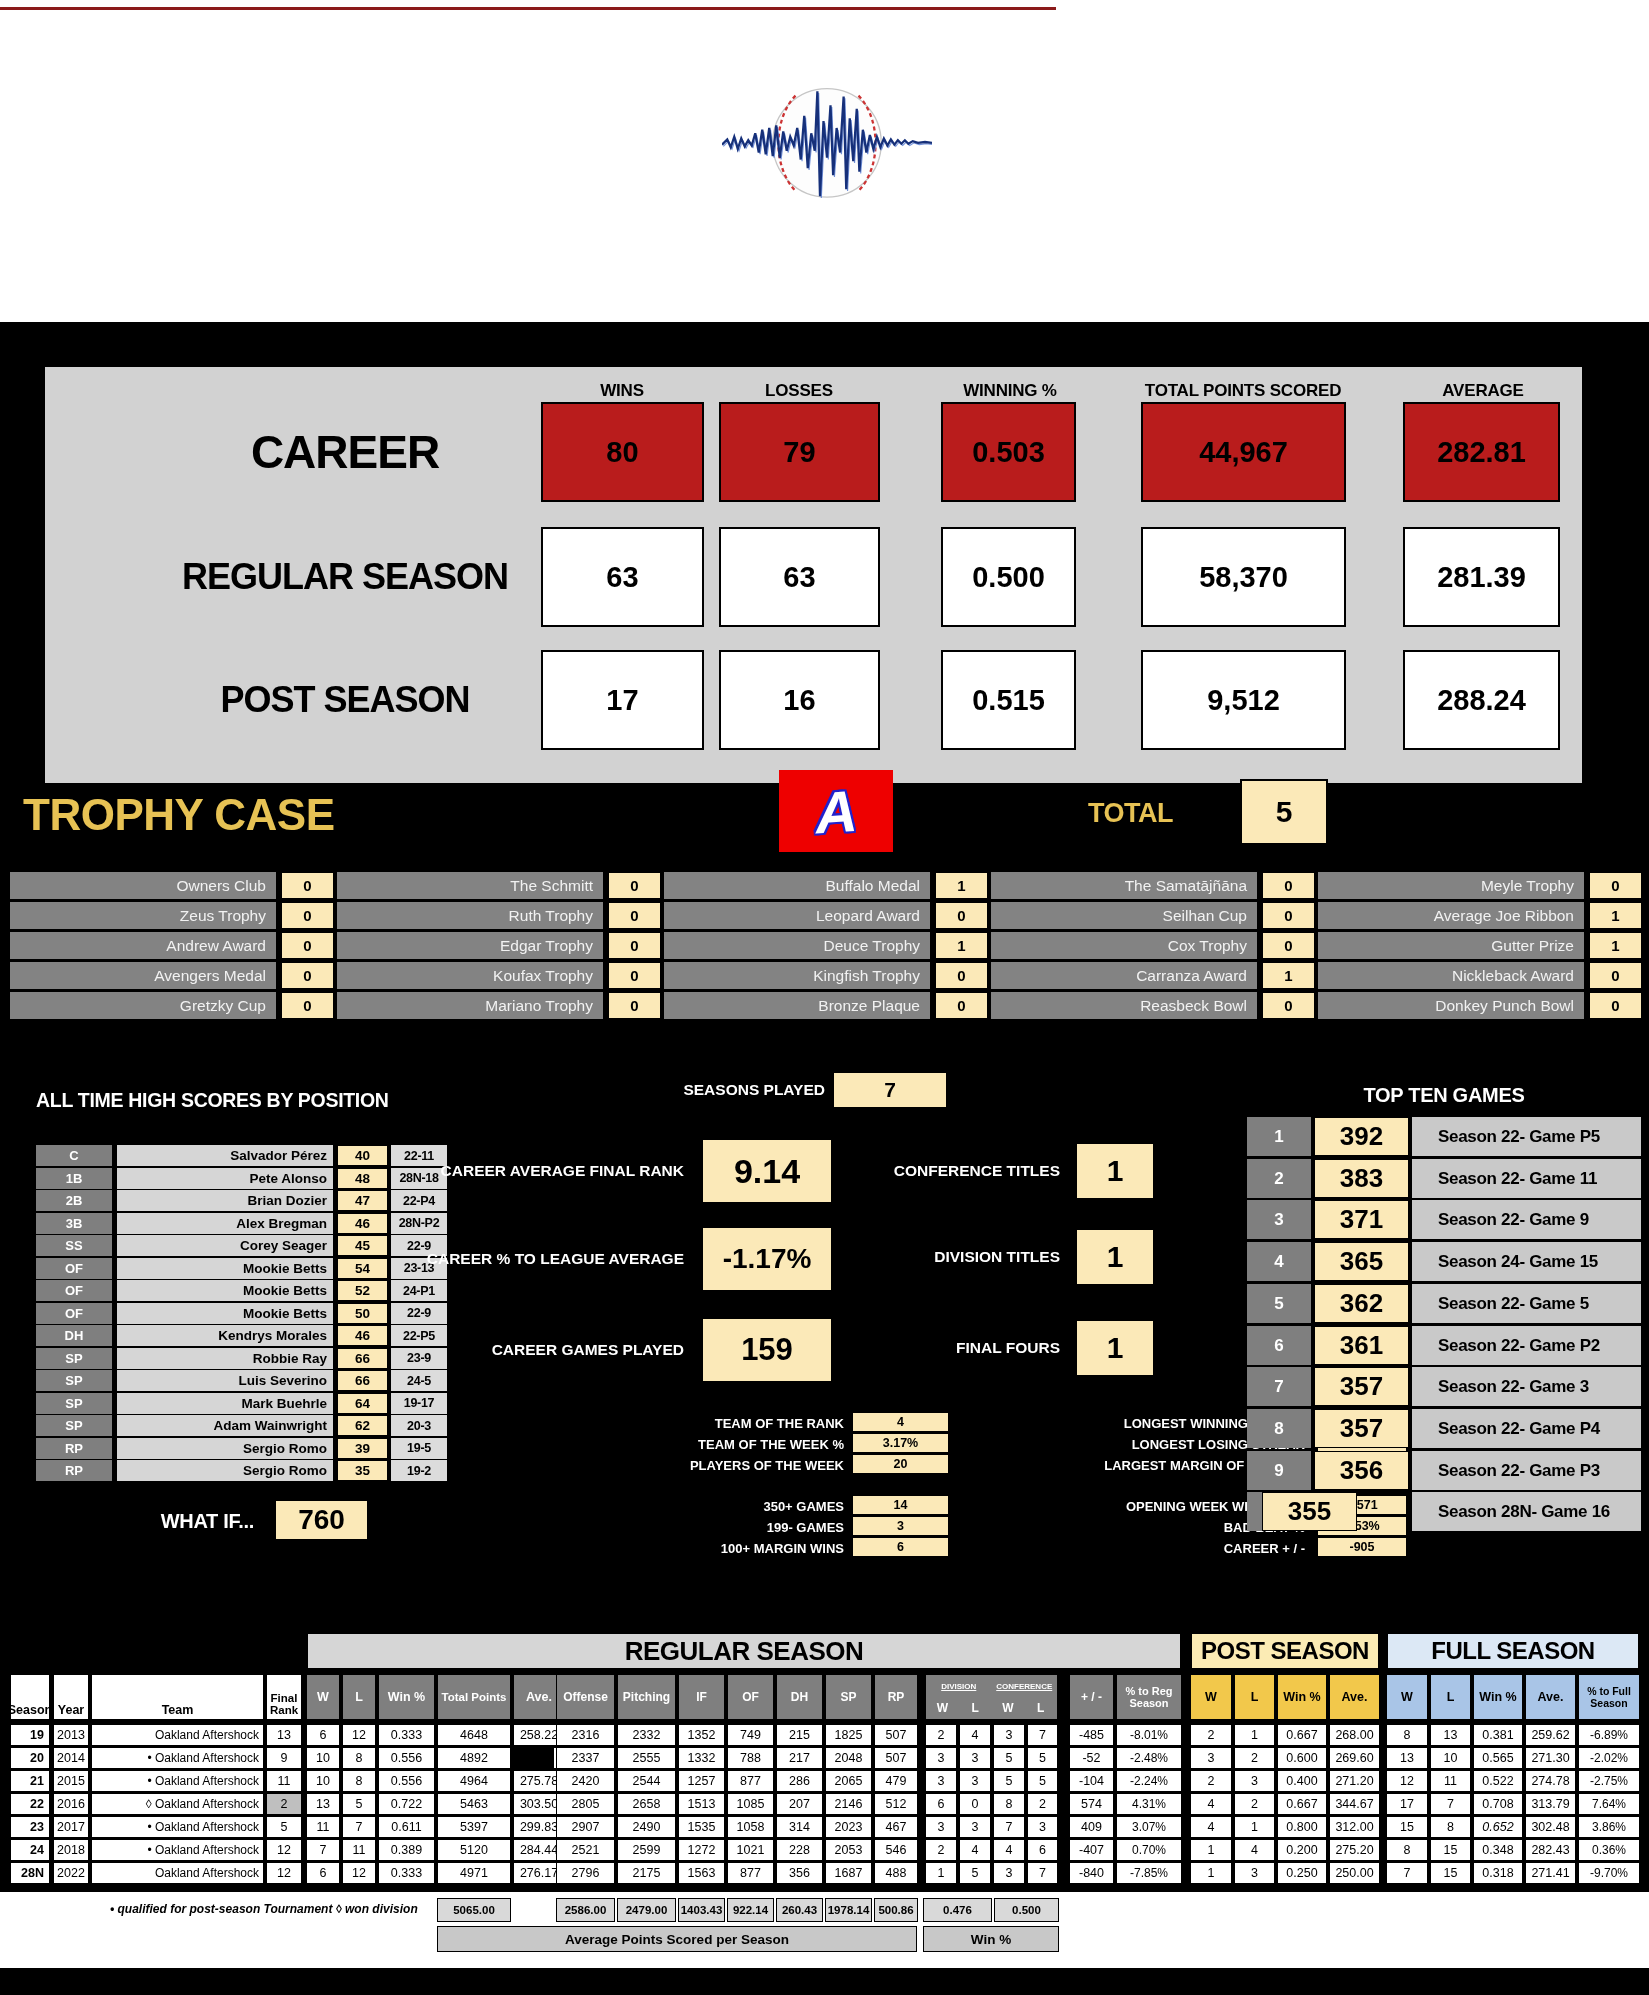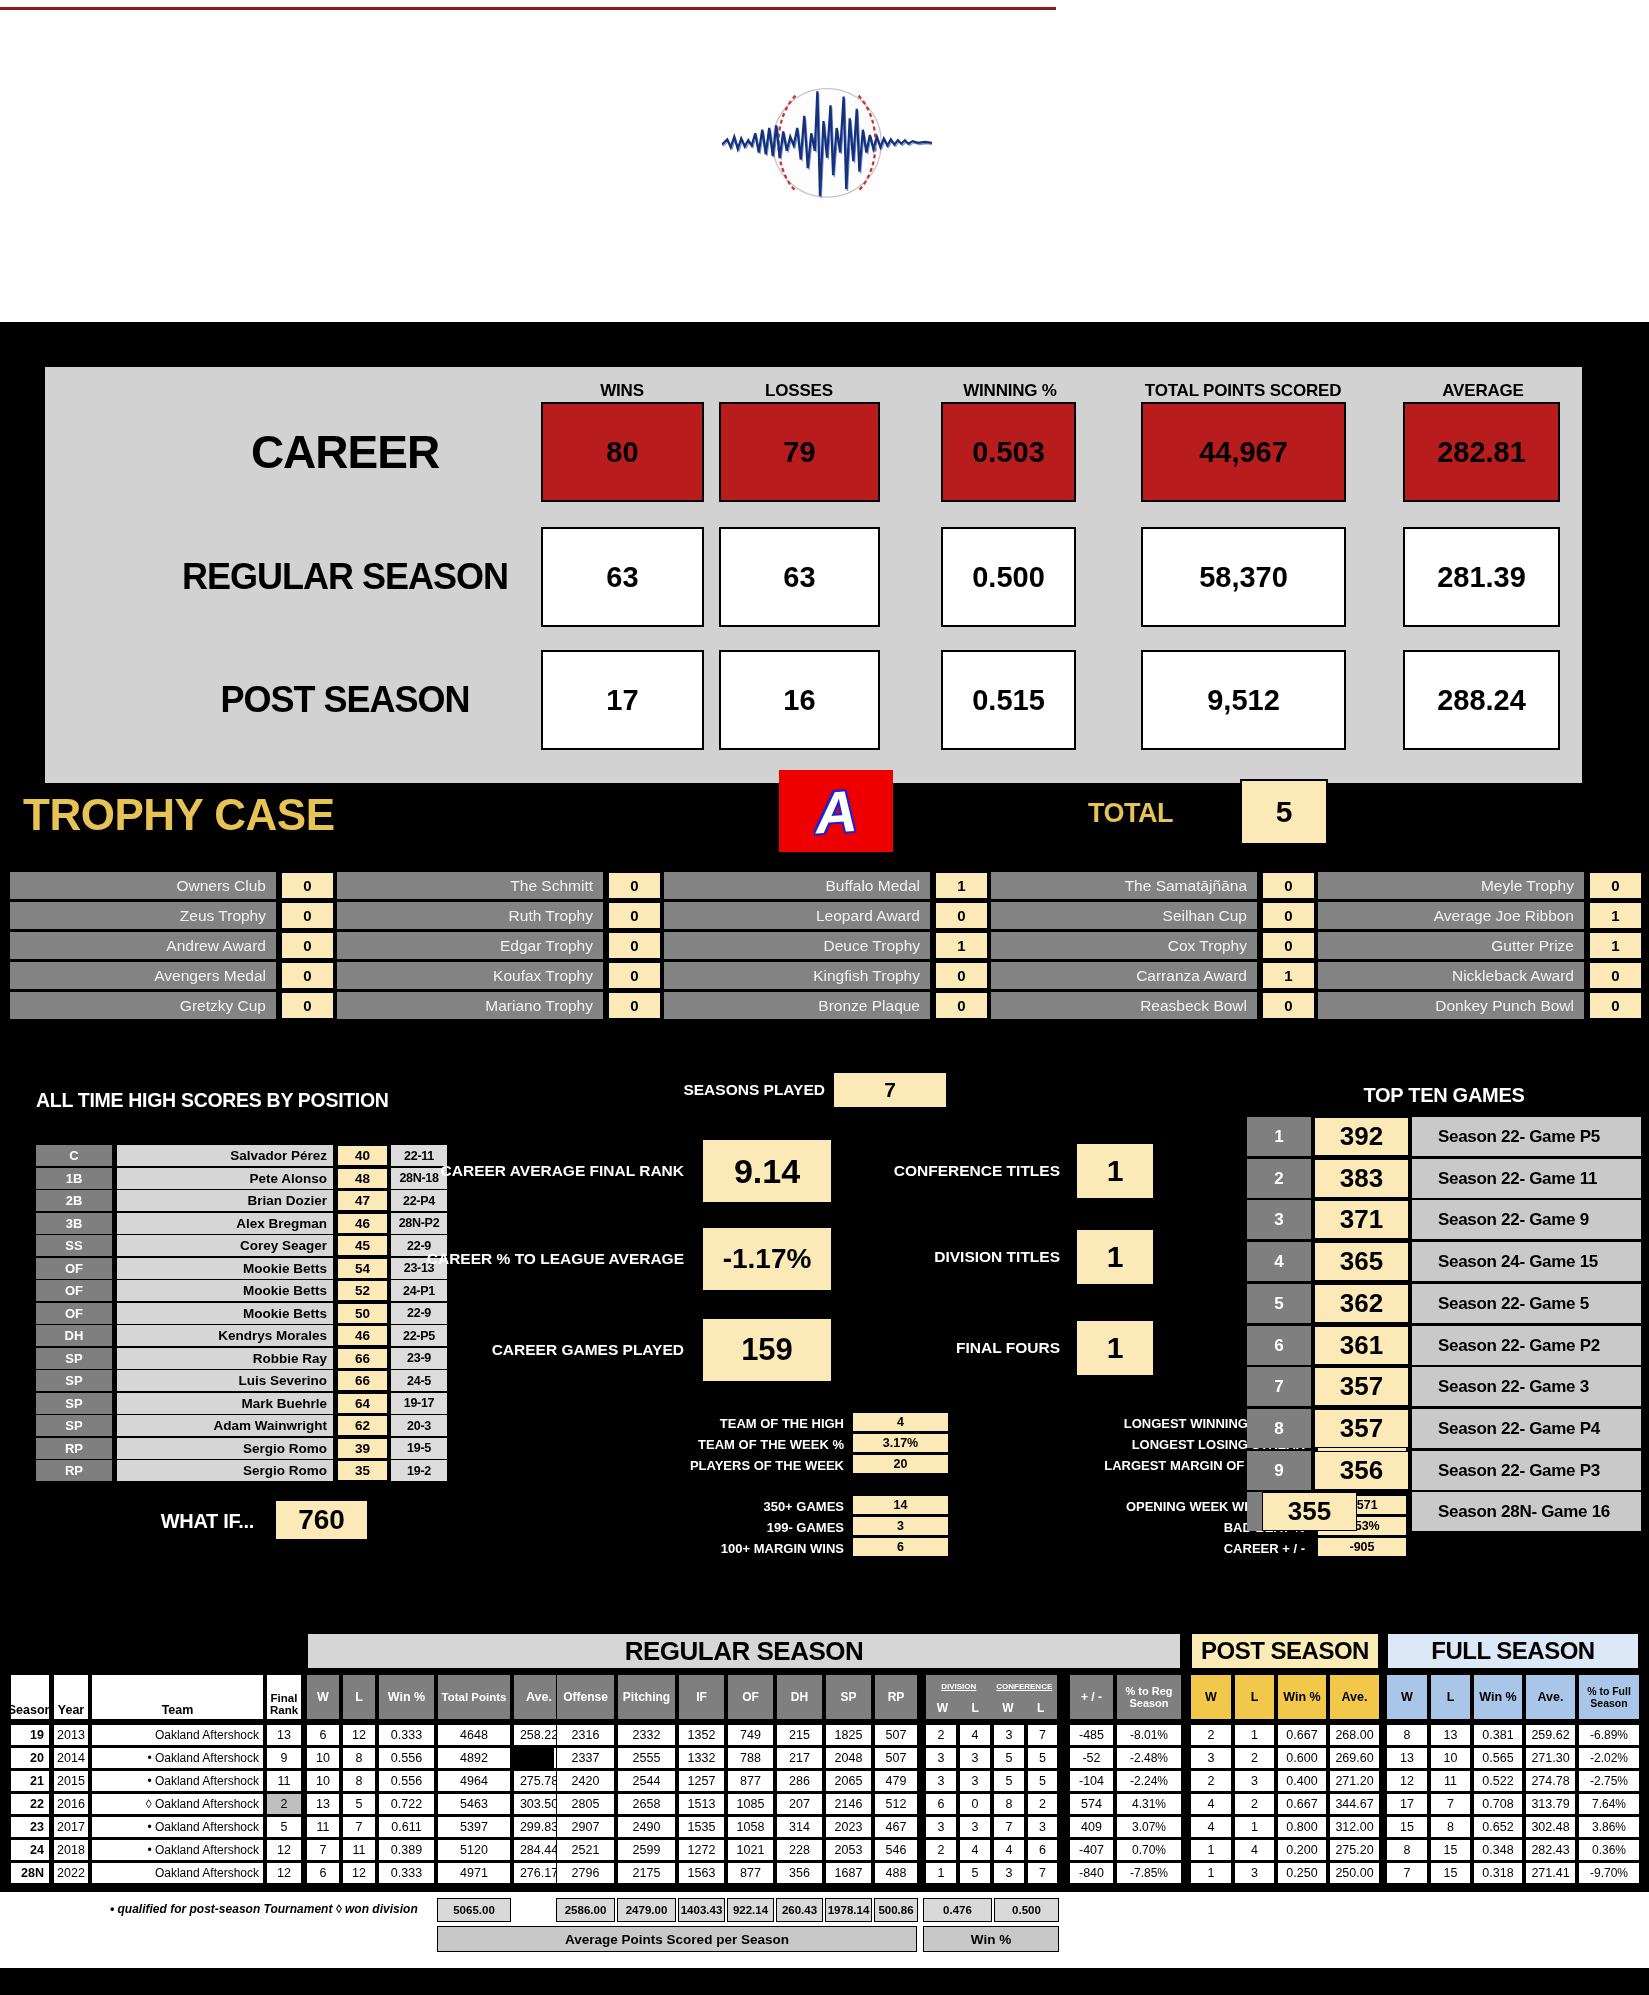--- a/index.html
+++ b/index.html
@@ -235,21 +235,21 @@
     <div class="abs stat-label ar" style="position: absolute; box-sizing: border-box; left: 354px; top: 1249px; width: 330px; height: 20px; font-size: 15.5px;">CAREER % TO LEAGUE AVERAGE</div>
     <div class="abs stat-box" style="position: absolute; box-sizing: border-box; left: 702px; top: 1227px; width: 130px; height: 64px; font-size: 28px;">-1.17%</div>
     <div class="abs stat-label ar" style="position: absolute; box-sizing: border-box; left: 354px; top: 1340px; width: 330px; height: 20px; font-size: 15.5px;">CAREER GAMES PLAYED</div>
     <div class="abs stat-box" style="position: absolute; box-sizing: border-box; left: 702px; top: 1318px; width: 130px; height: 64px; font-size: 31px;">159</div>
     <div class="abs stat-label ar" style="position: absolute; box-sizing: border-box; left: 746px; top: 1161px; width: 314px; height: 20px; font-size: 15.5px;">CONFERENCE TITLES</div>
     <div class="abs stat-box" style="position: absolute; box-sizing: border-box; left: 1076px; top: 1143px; width: 78px; height: 56px; font-size: 30px;">1</div>
     <div class="abs stat-label ar" style="position: absolute; box-sizing: border-box; left: 746px; top: 1247px; width: 314px; height: 20px; font-size: 15.5px;">DIVISION TITLES</div>
     <div class="abs stat-box" style="position: absolute; box-sizing: border-box; left: 1076px; top: 1229px; width: 78px; height: 56px; font-size: 30px;">1</div>
     <div class="abs stat-label ar" style="position: absolute; box-sizing: border-box; left: 746px; top: 1338px; width: 314px; height: 20px; font-size: 15.5px;">FINAL FOURS</div>
     <div class="abs stat-box" style="position: absolute; box-sizing: border-box; left: 1076px; top: 1320px; width: 78px; height: 56px; font-size: 30px;">1</div>
-    <div class="abs stat-label ar" style="position: absolute; box-sizing: border-box; left: 546px; top: 1413px; width: 298px; height: 20px; font-size: 13px;">TEAM OF THE HIGH</div>
+    <div class="abs stat-label ar" style="position: absolute; box-sizing: border-box; left: 546px; top: 1413px; width: 298px; height: 20px; font-size: 13px;">TEAM OF THE RANK</div>
     <div class="abs stat-box" style="position: absolute; box-sizing: border-box; left: 852px; top: 1412px; width: 97px; height: 20px; font-size: 12.5px;">4</div>
     <div class="abs stat-label ar" style="position: absolute; box-sizing: border-box; left: 546px; top: 1434px; width: 298px; height: 20px; font-size: 13px;">TEAM OF THE WEEK %</div>
     <div class="abs stat-box" style="position: absolute; box-sizing: border-box; left: 852px; top: 1433px; width: 97px; height: 20px; font-size: 12.5px;">3.17%</div>
     <div class="abs stat-label ar" style="position: absolute; box-sizing: border-box; left: 546px; top: 1455px; width: 298px; height: 20px; font-size: 13px;">PLAYERS OF THE WEEK</div>
     <div class="abs stat-box" style="position: absolute; box-sizing: border-box; left: 852px; top: 1454px; width: 97px; height: 20px; font-size: 12.5px;">20</div>
     <div class="abs stat-label ar" style="position: absolute; box-sizing: border-box; left: 546px; top: 1496px; width: 298px; height: 20px; font-size: 13px;">350+ GAMES</div>
     <div class="abs stat-box" style="position: absolute; box-sizing: border-box; left: 852px; top: 1495px; width: 97px; height: 20px; font-size: 12.5px;">14</div>
     <div class="abs stat-label ar" style="position: absolute; box-sizing: border-box; left: 546px; top: 1517px; width: 298px; height: 20px; font-size: 13px;">199- GAMES</div>
     <div class="abs stat-box" style="position: absolute; box-sizing: border-box; left: 852px; top: 1516px; width: 97px; height: 20px; font-size: 12.5px;">3</div>
     <div class="abs stat-label ar" style="position: absolute; box-sizing: border-box; left: 546px; top: 1538px; width: 298px; height: 20px; font-size: 13px;">100+ MARGIN WINS</div>
@@ -493,21 +493,21 @@
     <div class="abs bt-cell" style="position: absolute; box-sizing: border-box; left: 993px; top: 1816px; width: 32px; height: 22px;">7</div>
     <div class="abs bt-cell" style="position: absolute; box-sizing: border-box; left: 1027px; top: 1816px; width: 31px; height: 22px;">3</div>
     <div class="abs bt-cell" style="position: absolute; box-sizing: border-box; left: 1069px; top: 1816px; width: 45px; height: 22px;">409</div>
     <div class="abs bt-cell" style="position: absolute; box-sizing: border-box; left: 1116px; top: 1816px; width: 66px; height: 22px; font-size: 12px;">3.07%</div>
     <div class="abs bt-cell" style="position: absolute; box-sizing: border-box; left: 1190px; top: 1816px; width: 42px; height: 22px;">4</div>
     <div class="abs bt-cell" style="position: absolute; box-sizing: border-box; left: 1234px; top: 1816px; width: 41px; height: 22px;">1</div>
     <div class="abs bt-cell" style="position: absolute; box-sizing: border-box; left: 1277px; top: 1816px; width: 50px; height: 22px;">0.800</div>
     <div class="abs bt-cell" style="position: absolute; box-sizing: border-box; left: 1329px; top: 1816px; width: 51px; height: 22px;">312.00</div>
     <div class="abs bt-cell" style="position: absolute; box-sizing: border-box; left: 1386px; top: 1816px; width: 42px; height: 22px;">15</div>
     <div class="abs bt-cell" style="position: absolute; box-sizing: border-box; left: 1430px; top: 1816px; width: 41px; height: 22px;">8</div>
-    <div class="abs bt-cell" style="position: absolute; box-sizing: border-box; left: 1473px; top: 1816px; width: 50px; height: 22px;">0.652</div>
+    <div class="abs bt-cell" style="position: absolute; box-sizing: border-box; left: 1473px; top: 1816px; width: 50px; height: 22px; font-style: italic;">0.652</div>
     <div class="abs bt-cell" style="position: absolute; box-sizing: border-box; left: 1525px; top: 1816px; width: 51px; height: 22px;">302.48</div>
     <div class="abs bt-cell" style="position: absolute; box-sizing: border-box; left: 1578px; top: 1816px; width: 62px; height: 22px; font-size: 12px;">3.86%</div>
     <div class="abs bt-cell" style="position: absolute; box-sizing: border-box; left: 10px; top: 1839px; width: 40px; height: 22px; font-weight: bold; justify-content: flex-end; padding-right: 5px;">24</div>
     <div class="abs bt-cell" style="position: absolute; box-sizing: border-box; left: 53px; top: 1839px; width: 36px; height: 22px;">2018</div>
     <div class="abs bt-cell" style="position: absolute; box-sizing: border-box; left: 91px; top: 1839px; width: 173px; height: 22px; justify-content: flex-end; padding-right: 4px; font-size: 12px;">•  Oakland Aftershock</div>
     <div class="abs bt-cell" style="position: absolute; box-sizing: border-box; left: 266px; top: 1839px; width: 36px; height: 22px;">12</div>
     <div class="abs bt-cell" style="position: absolute; box-sizing: border-box; left: 306px; top: 1839px; width: 34px; height: 22px;">7</div>
     <div class="abs bt-cell" style="position: absolute; box-sizing: border-box; left: 342px; top: 1839px; width: 34px; height: 22px;">11</div>
     <div class="abs bt-cell" style="position: absolute; box-sizing: border-box; left: 378px; top: 1839px; width: 57px; height: 22px;">0.389</div>
     <div class="abs bt-cell" style="position: absolute; box-sizing: border-box; left: 437px; top: 1839px; width: 74px; height: 22px;">5120</div>

